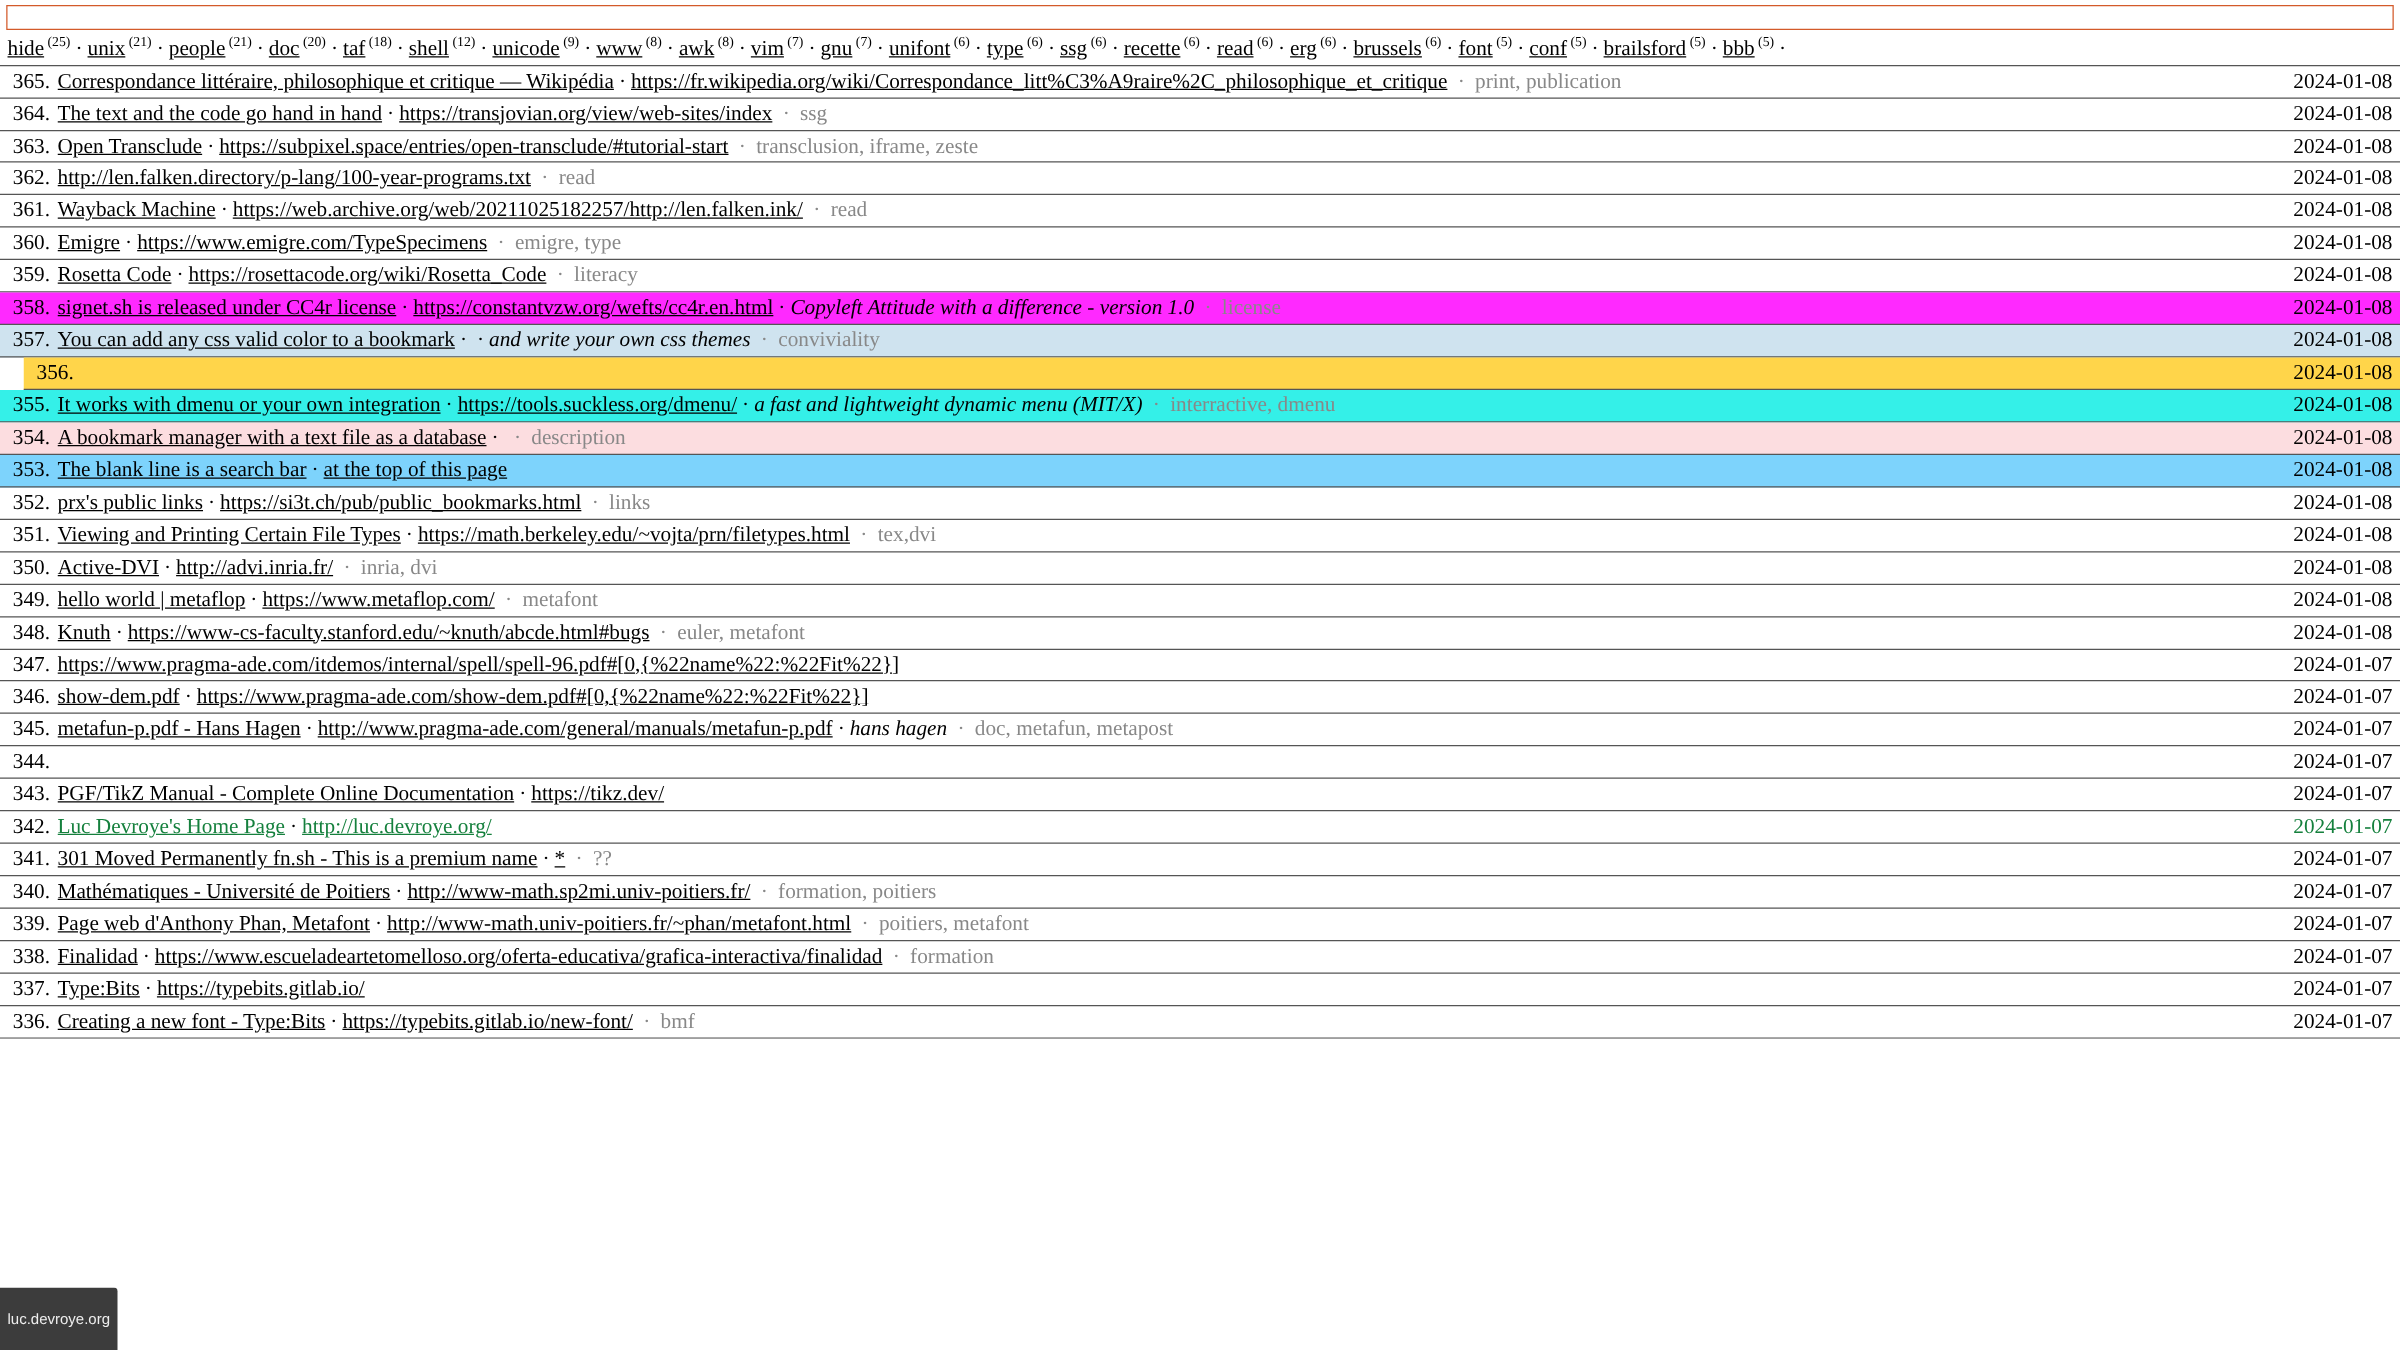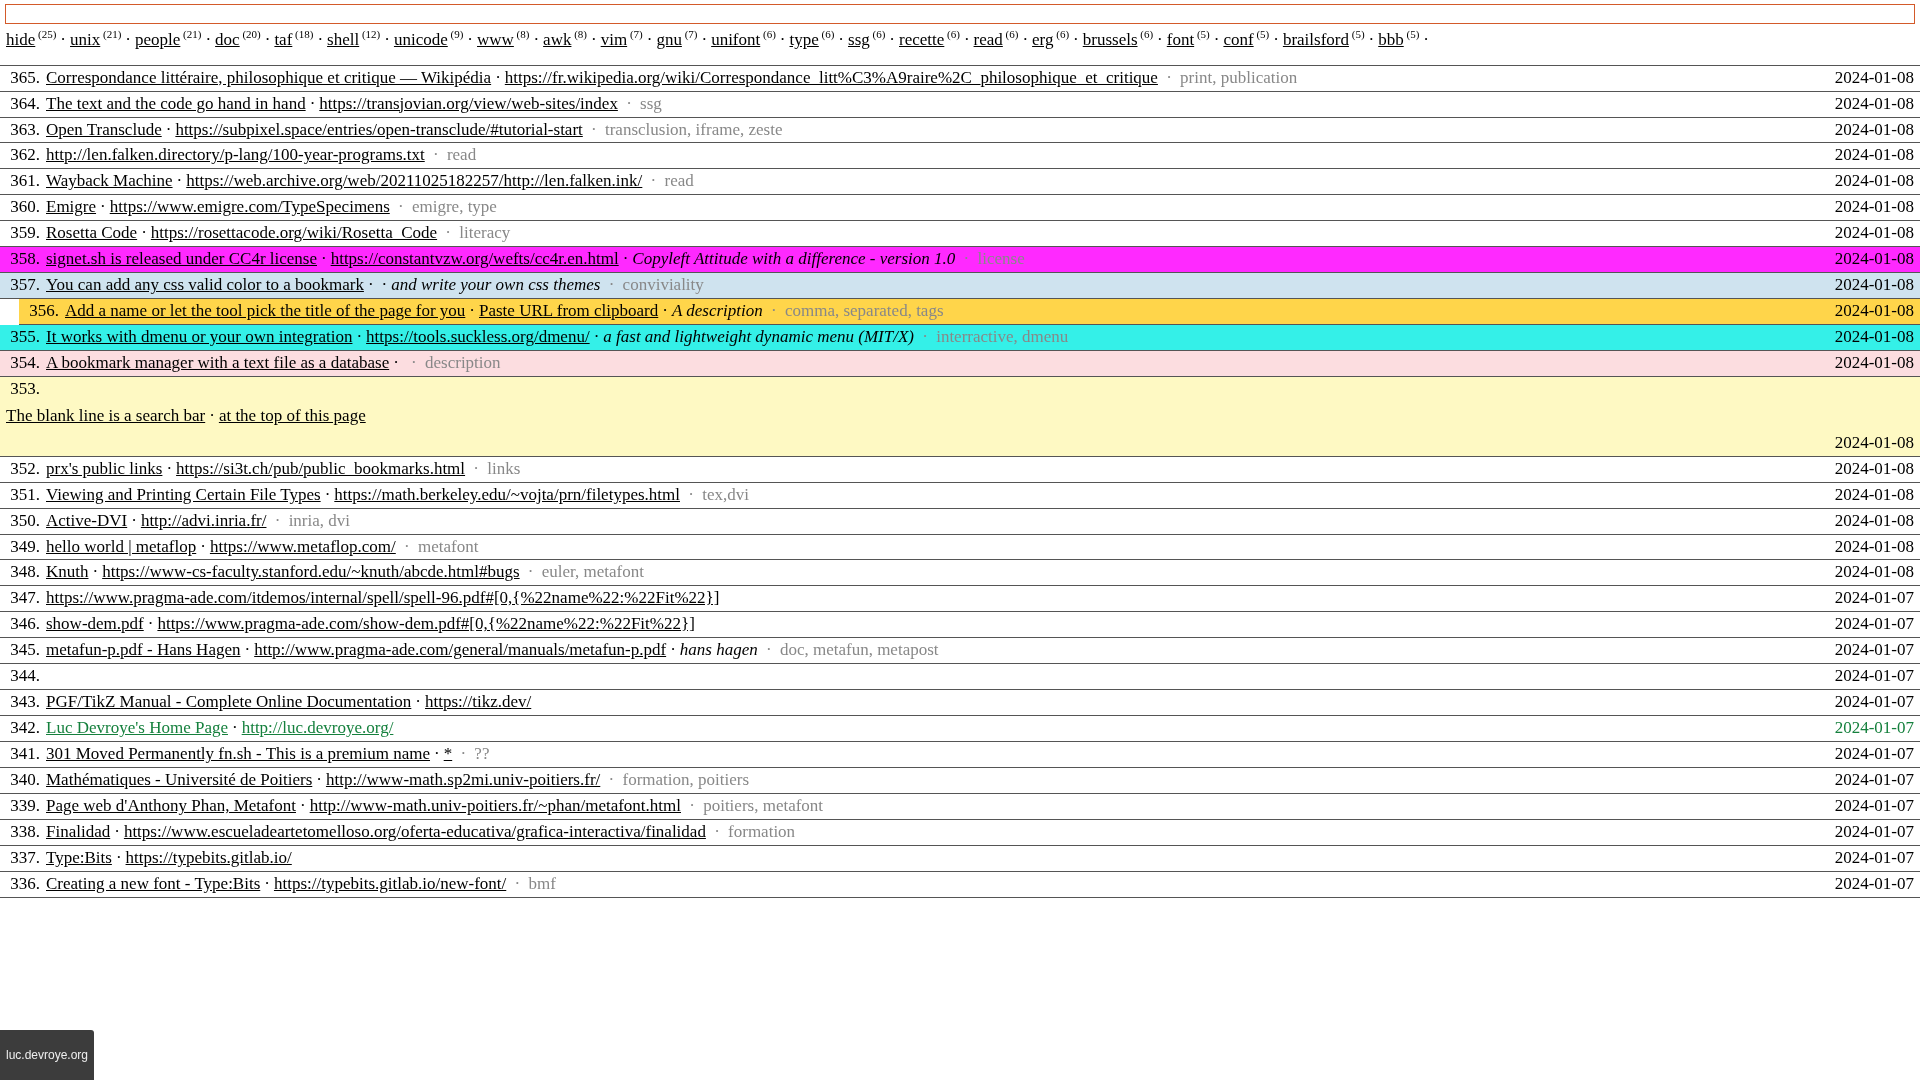--- a/index.html
+++ b/index.html
@@ -13,21 +13,21 @@
   .search-bar {
     width: calc(100% - 10px);
     margin: 4px 5px 2px 5px;
     border: 1px solid #d35a2a;
     height: 20px;
     padding: 2px 4px;
     font-size: 14px;
     display: block;
   }
   .tag-line {
-    padding: 2px 6px 15px 6px;
+    padding: 2px 6px 3px 6px;
     font-size: 17px;
     border-bottom: 1px solid #555;
   }
   .tag-line .tag-item {
     text-decoration: underline;
     color: #000;
     cursor: pointer;
   }
   .tag-line sup { font-size: 11px; }
   .tag-line .sep { margin: 0 4px; }
@@ -117,34 +117,33 @@
       <span class="content"><span class="title">signet.sh is released under CC4r license</span><span class="dot">·</span><span class="url">https://constantvzw.org/wefts/cc4r.en.html</span><span class="dot">·</span><span class="desc">Copyleft Attitude with a difference - version 1.0</span><span class="dot tags"> · </span><span class="tags">license</span></span>
       <span class="date">2024-01-08</span>
     </li>
     <li style="background: rgb(207, 227, 239);">
       <span class="num">357.</span>
       <span class="content"><span class="title">You can add any css valid color to a bookmark</span><span class="dot">·</span><span class="dot">·</span><span class="desc">and write your own css themes</span><span class="dot tags"> · </span><span class="tags">conviviality</span></span>
       <span class="date">2024-01-08</span>
     </li>
     <li style="background: rgb(255, 213, 74); margin-left: 19px;">
       <span class="num">356.</span>
-      <span class="content"><span class="title">Add a name or let the tool pick the title of the page for you</span><span class="dot">·</span><span class="url">Paste URL from clipboard</span><span class="dot">·</span><span class="desc">A description</span><span class="dot tags"> · </span><span class="tags">comma, separated, tags</span></span>
       <span class="date">2024-01-08</span>
     </li>
     <li style="background: rgb(52, 240, 232);">
       <span class="num">355.</span>
       <span class="content"><span class="title">It works with dmenu or your own integration</span><span class="dot">·</span><span class="url">https://tools.suckless.org/dmenu/</span><span class="dot">·</span><span class="desc">a fast and lightweight dynamic menu (MIT/X)</span><span class="dot tags"> · </span><span class="tags">interractive, dmenu</span></span>
       <span class="date">2024-01-08</span>
     </li>
     <li style="background: rgb(252, 221, 224);">
       <span class="num">354.</span>
       <span class="content"><span class="title">A bookmark manager with a text file as a database</span><span class="dot">·</span><span class="dot tags"> · </span><span class="tags">description</span></span>
       <span class="date">2024-01-08</span>
     </li>
-    <li style="background: #fef9c3; flex-direction: column;">
+    <li style="background: #7dd3fc;">
       <span class="num">353.</span>
       <span class="content"><span class="title">The blank line is a search bar</span><span class="dot">·</span><span class="url">at the top of this page</span></span>
       <span class="date">2024-01-08</span>
     </li>
     <li>
       <span class="num">352.</span>
       <span class="content"><span class="title">prx's public links</span><span class="dot">·</span><span class="url">https://si3t.ch/pub/public_bookmarks.html</span><span class="dot tags"> · </span><span class="tags">links</span></span>
       <span class="date">2024-01-08</span>
     </li>
     <li>

